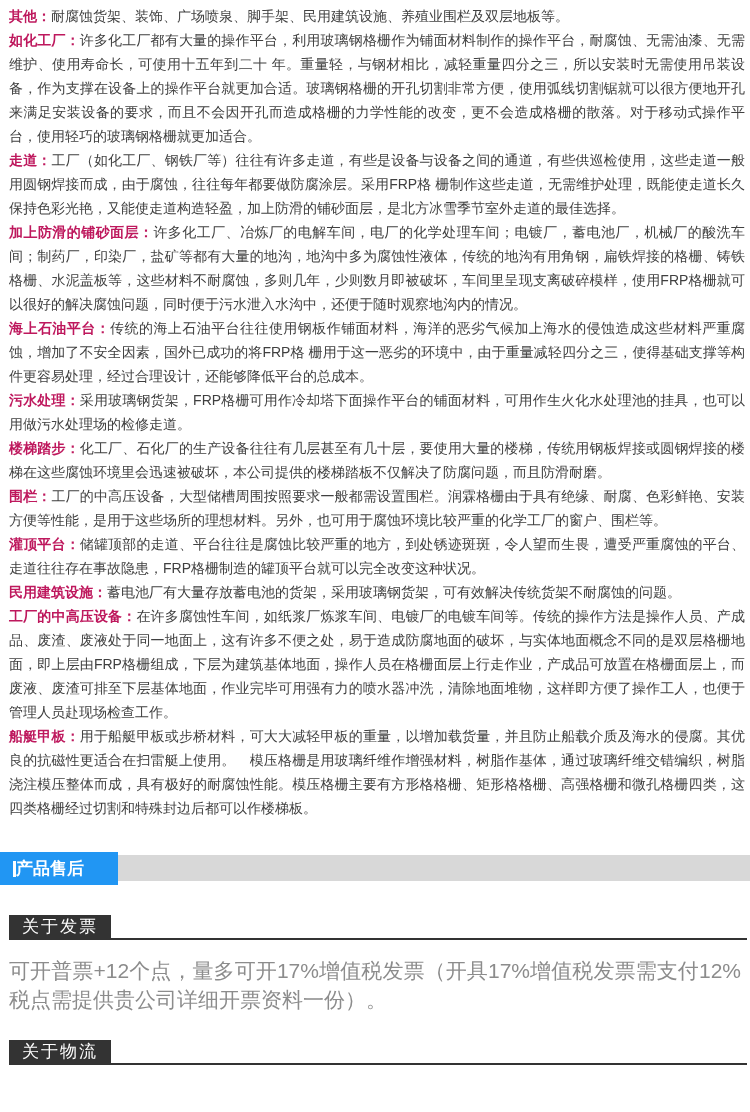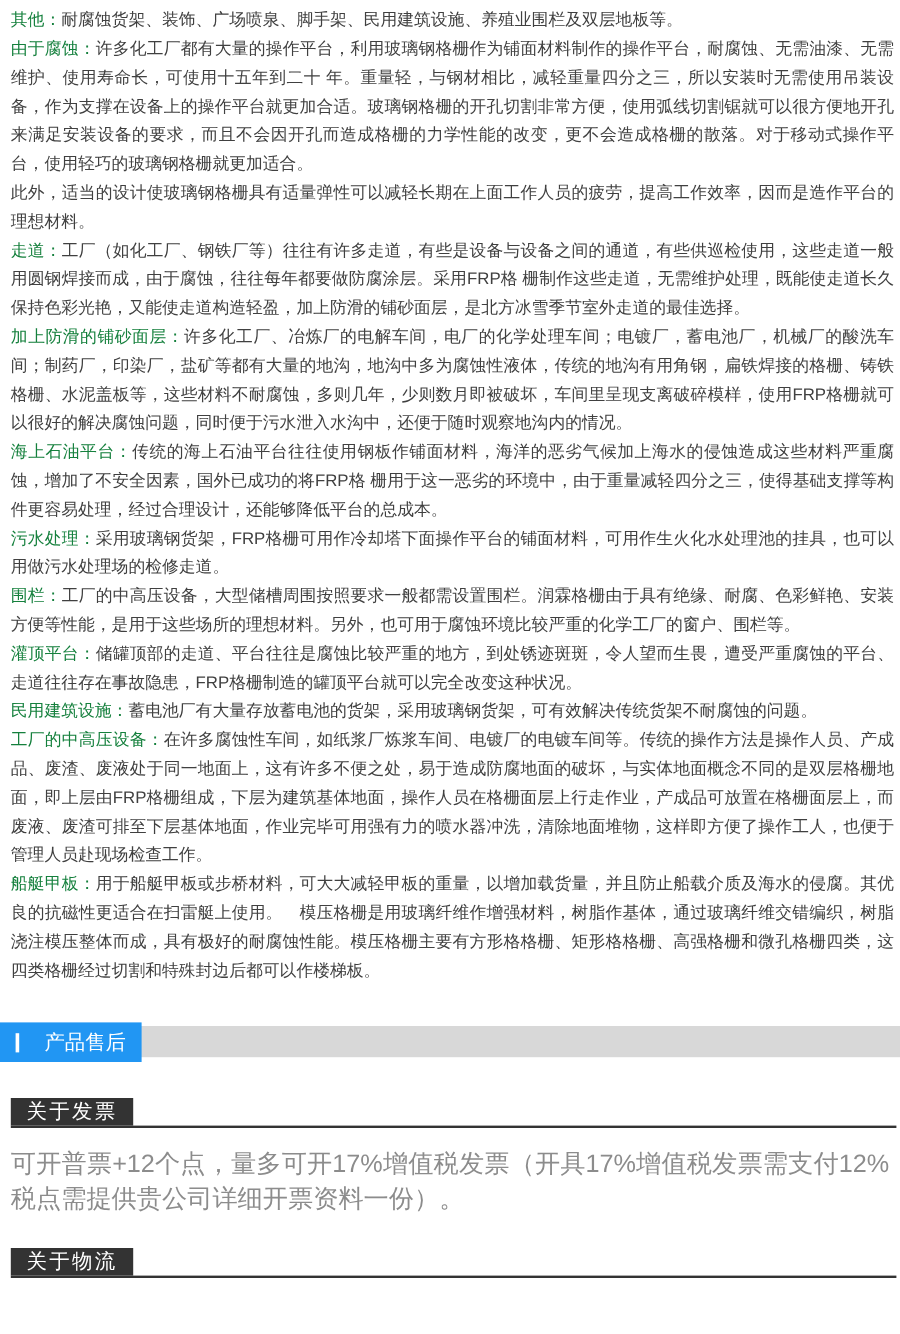--- a/index.html
+++ b/index.html
@@ -13,22 +13,22 @@
   }
   .article {
     padding: 4px 5px 0 9px;
     font-size: 14px;
     line-height: 24px;
     color: #404040;
     text-align: justify;
   }
   .article p { margin: 0; }
   .article .plabel {
-    font-weight: normal;
-    color: #15803d;
+    font-weight: bold;
+    color: #be185d;
   }
   .banner {
     position: relative;
     height: 33px;
     margin-top: 32px;
   }
   .banner .band {
     position: absolute;
     left: 0; right: 0;
     top: 3px;
@@ -46,23 +46,23 @@
   }
   .banner .accent {
     width: 3px;
     height: 16px;
     background: #ffffff;
     margin-left: 13px;
     flex: 0 0 auto;
   }
   .banner .btitle {
     color: #ffffff;
-    font-weight: normal;
+    font-weight: bold;
     font-size: 17px;
-    margin-left: 21px;
+    margin-left: 0;
     white-space: nowrap;
   }
   .sec-header {
     margin: 30px 3px 16px 9px;
     border-bottom: 2px solid #333333;
   }
   .sec-header .titlebox {
     display: inline-block;
     background: #333333;
     color: #ffffff;
@@ -79,26 +79,26 @@
     color: #8c8c8c;
     text-align: justify;
   }
   .sec-header.second { margin-top: 26px; }
 </style>
 </head>
 <body>
 
 <div class="article">
   <p><span class="plabel">其他：</span><span>耐腐蚀货架、装饰、广场喷泉、脚手架、民用建筑设施、养殖业围栏及双层地板等。</span></p>
-  <p><span class="plabel">由于腐蚀：</span><span>许多化工厂都有大量的操作平台，利用玻璃钢格栅作为铺面材料制作的操作平台，耐腐蚀、无需油漆、无需维护、使用寿命长，可使用十五年到二十 年。重量轻，与钢材相比，减轻重量四分之三，所以安装时无需使用吊装设备，作为支撑在设备上的操作平台就更加合适。玻璃钢格栅的开孔切割非常方便，使用弧线切割锯就可以很方便地开孔来满足安装设备的要求，而且不会因开孔而造成格栅的力学性能的改变，更不会造成格栅的散落。对于移动式操作平台，使用轻巧的玻璃钢格栅就更加适合。</span></p>
-  <p><span class="plabel"></span><span>此外，适当的设计使玻璃钢格栅具有适量弹性可以减轻长期在上面工作人员的疲劳，提高工作效率，因而是造作平台的理想材料。</span></p>
+  <p><span class="plabel">如化工厂：</span><span>许多化工厂都有大量的操作平台，利用玻璃钢格栅作为铺面材料制作的操作平台，耐腐蚀、无需油漆、无需维护、使用寿命长，可使用十五年到二十 年。重量轻，与钢材相比，减轻重量四分之三，所以安装时无需使用吊装设备，作为支撑在设备上的操作平台就更加合适。玻璃钢格栅的开孔切割非常方便，使用弧线切割锯就可以很方便地开孔来满足安装设备的要求，而且不会因开孔而造成格栅的力学性能的改变，更不会造成格栅的散落。对于移动式操作平台，使用轻巧的玻璃钢格栅就更加适合。</span></p>
   <p><span class="plabel">走道：</span><span>工厂（如化工厂、钢铁厂等）往往有许多走道，有些是设备与设备之间的通道，有些供巡检使用，这些走道一般用圆钢焊接而成，由于腐蚀，往往每年都要做防腐涂层。采用FRP格 栅制作这些走道，无需维护处理，既能使走道长久保持色彩光艳，又能使走道构造轻盈，加上防滑的铺砂面层，是北方冰雪季节室外走道的最佳选择。</span></p>
   <p><span class="plabel">加上防滑的铺砂面层：</span><span>许多化工厂、冶炼厂的电解车间，电厂的化学处理车间；电镀厂，蓄电池厂，机械厂的酸洗车间；制药厂，印染厂，盐矿等都有大量的地沟，地沟中多为腐蚀性液体，传统的地沟有用角钢，扁铁焊接的格栅、铸铁格栅、水泥盖板等，这些材料不耐腐蚀，多则几年，少则数月即被破坏，车间里呈现支离破碎模样，使用FRP格栅就可以很好的解决腐蚀问题，同时便于污水泄入水沟中，还便于随时观察地沟内的情况。</span></p>
   <p><span class="plabel">海上石油平台：</span><span>传统的海上石油平台往往使用钢板作铺面材料，海洋的恶劣气候加上海水的侵蚀造成这些材料严重腐蚀，增加了不安全因素，国外已成功的将FRP格 栅用于这一恶劣的环境中，由于重量减轻四分之三，使得基础支撑等构件更容易处理，经过合理设计，还能够降低平台的总成本。</span></p>
   <p><span class="plabel">污水处理：</span><span>采用玻璃钢货架，FRP格栅可用作冷却塔下面操作平台的铺面材料，可用作生火化水处理池的挂具，也可以用做污水处理场的检修走道。</span></p>
+  <p><span class="plabel">楼梯踏步：</span><span>化工厂、石化厂的生产设备往往有几层甚至有几十层，要使用大量的楼梯，传统用钢板焊接或圆钢焊接的楼梯在这些腐蚀环境里会迅速被破坏，本公司提供的楼梯踏板不仅解决了防腐问题，而且防滑耐磨。</span></p>
   <p><span class="plabel">围栏：</span><span>工厂的中高压设备，大型储槽周围按照要求一般都需设置围栏。润霖格栅由于具有绝缘、耐腐、色彩鲜艳、安装方便等性能，是用于这些场所的理想材料。另外，也可用于腐蚀环境比较严重的化学工厂的窗户、围栏等。</span></p>
   <p><span class="plabel">灌顶平台：</span><span>储罐顶部的走道、平台往往是腐蚀比较严重的地方，到处锈迹斑斑，令人望而生畏，遭受严重腐蚀的平台、走道往往存在事故隐患，FRP格栅制造的罐顶平台就可以完全改变这种状况。</span></p>
   <p><span class="plabel">民用建筑设施：</span><span>蓄电池厂有大量存放蓄电池的货架，采用玻璃钢货架，可有效解决传统货架不耐腐蚀的问题。</span></p>
   <p><span class="plabel">工厂的中高压设备：</span><span>在许多腐蚀性车间，如纸浆厂炼浆车间、电镀厂的电镀车间等。传统的操作方法是操作人员、产成品、废渣、废液处于同一地面上，这有许多不便之处，易于造成防腐地面的破坏，与实体地面概念不同的是双层格栅地面，即上层由FRP格栅组成，下层为建筑基体地面，操作人员在格栅面层上行走作业，产成品可放置在格栅面层上，而废液、废渣可排至下层基体地面，作业完毕可用强有力的喷水器冲洗，清除地面堆物，这样即方便了操作工人，也便于管理人员赴现场检查工作。</span></p>
   <p><span class="plabel">船艇甲板：</span><span>用于船艇甲板或步桥材料，可大大减轻甲板的重量，以增加载货量，并且防止船载介质及海水的侵腐。其优良的抗磁性更适合在扫雷艇上使用。　模压格栅是用玻璃纤维作增强材料，树脂作基体，通过玻璃纤维交错编织，树脂浇注模压整体而成，具有极好的耐腐蚀性能。模压格栅主要有方形格格栅、矩形格格栅、高强格栅和微孔格栅四类，这四类格栅经过切割和特殊封边后都可以作楼梯板。</span></p>
 </div>
 
 <div class="banner">
   <div class="band"></div>
   <div class="bluebox">

